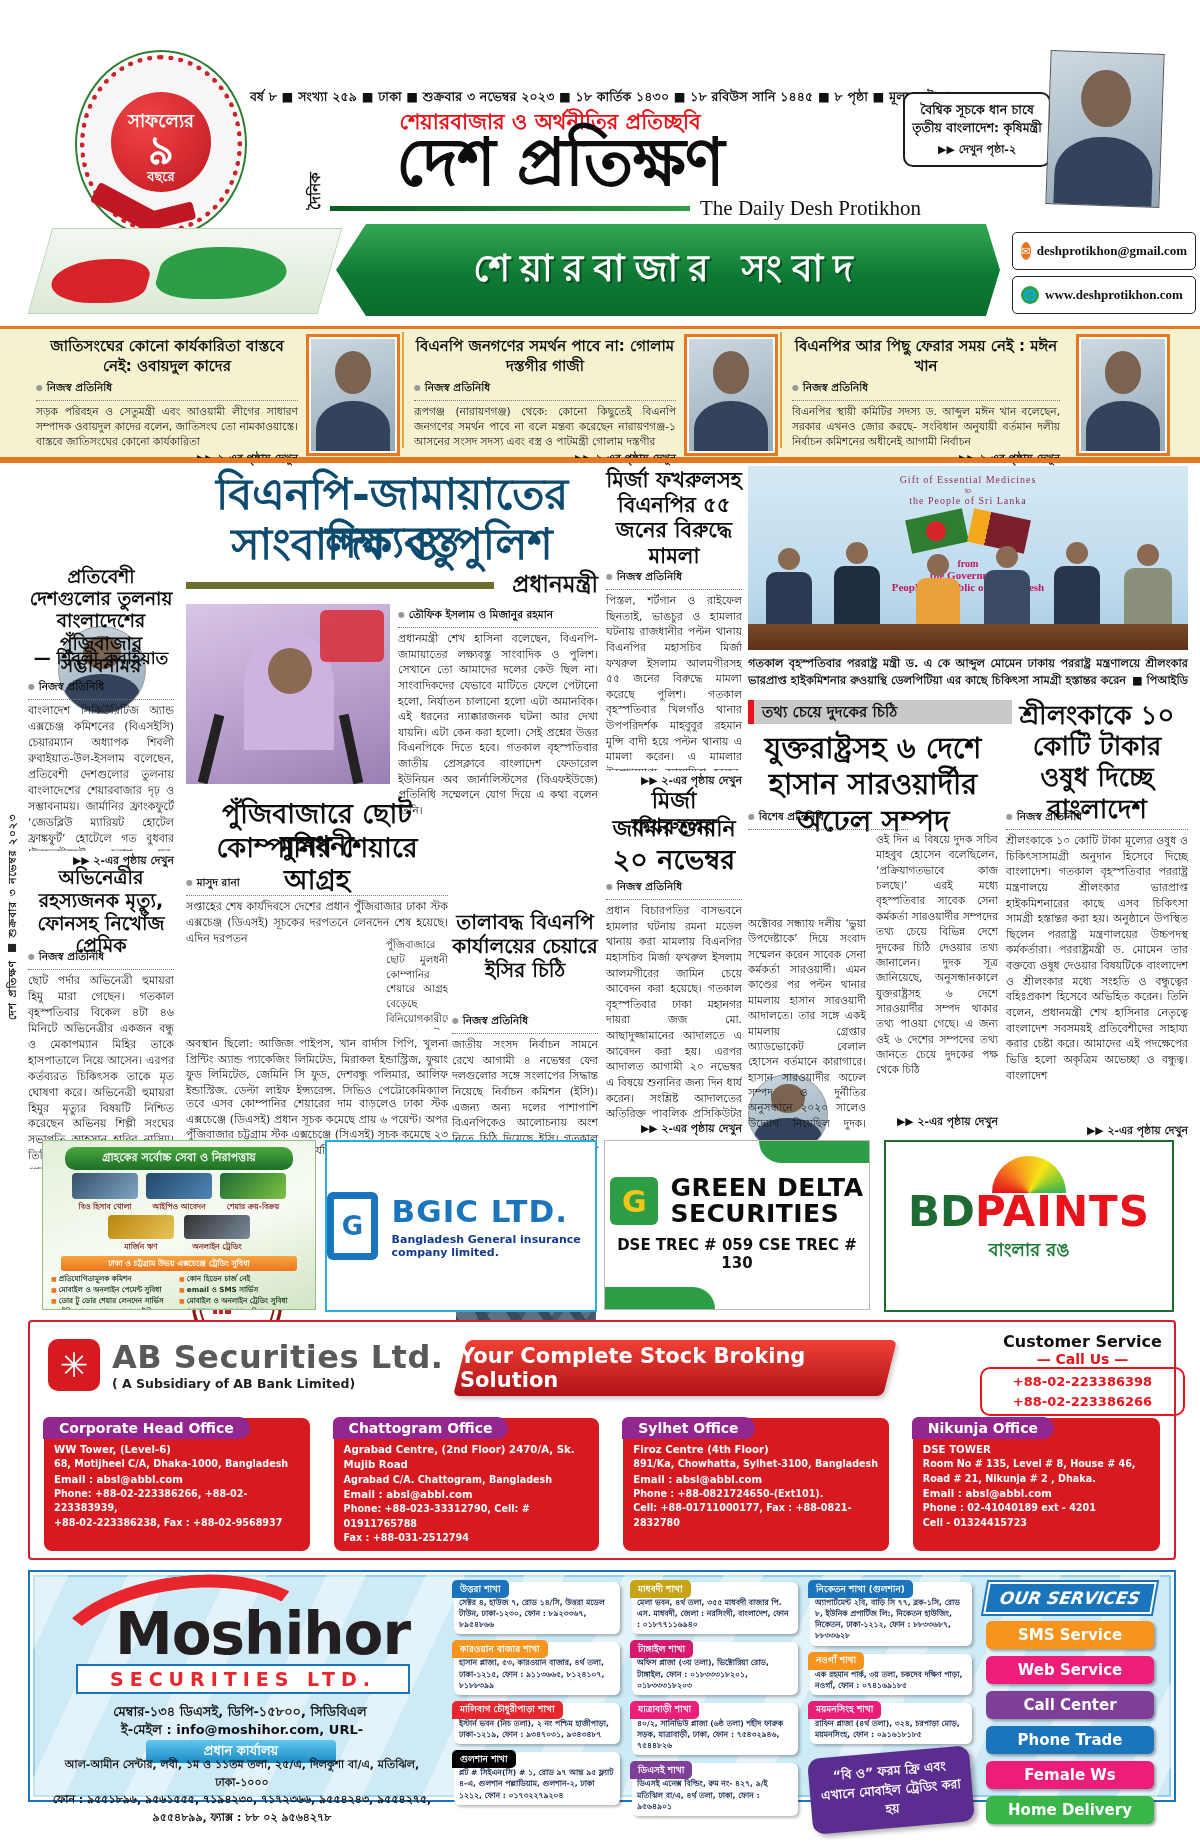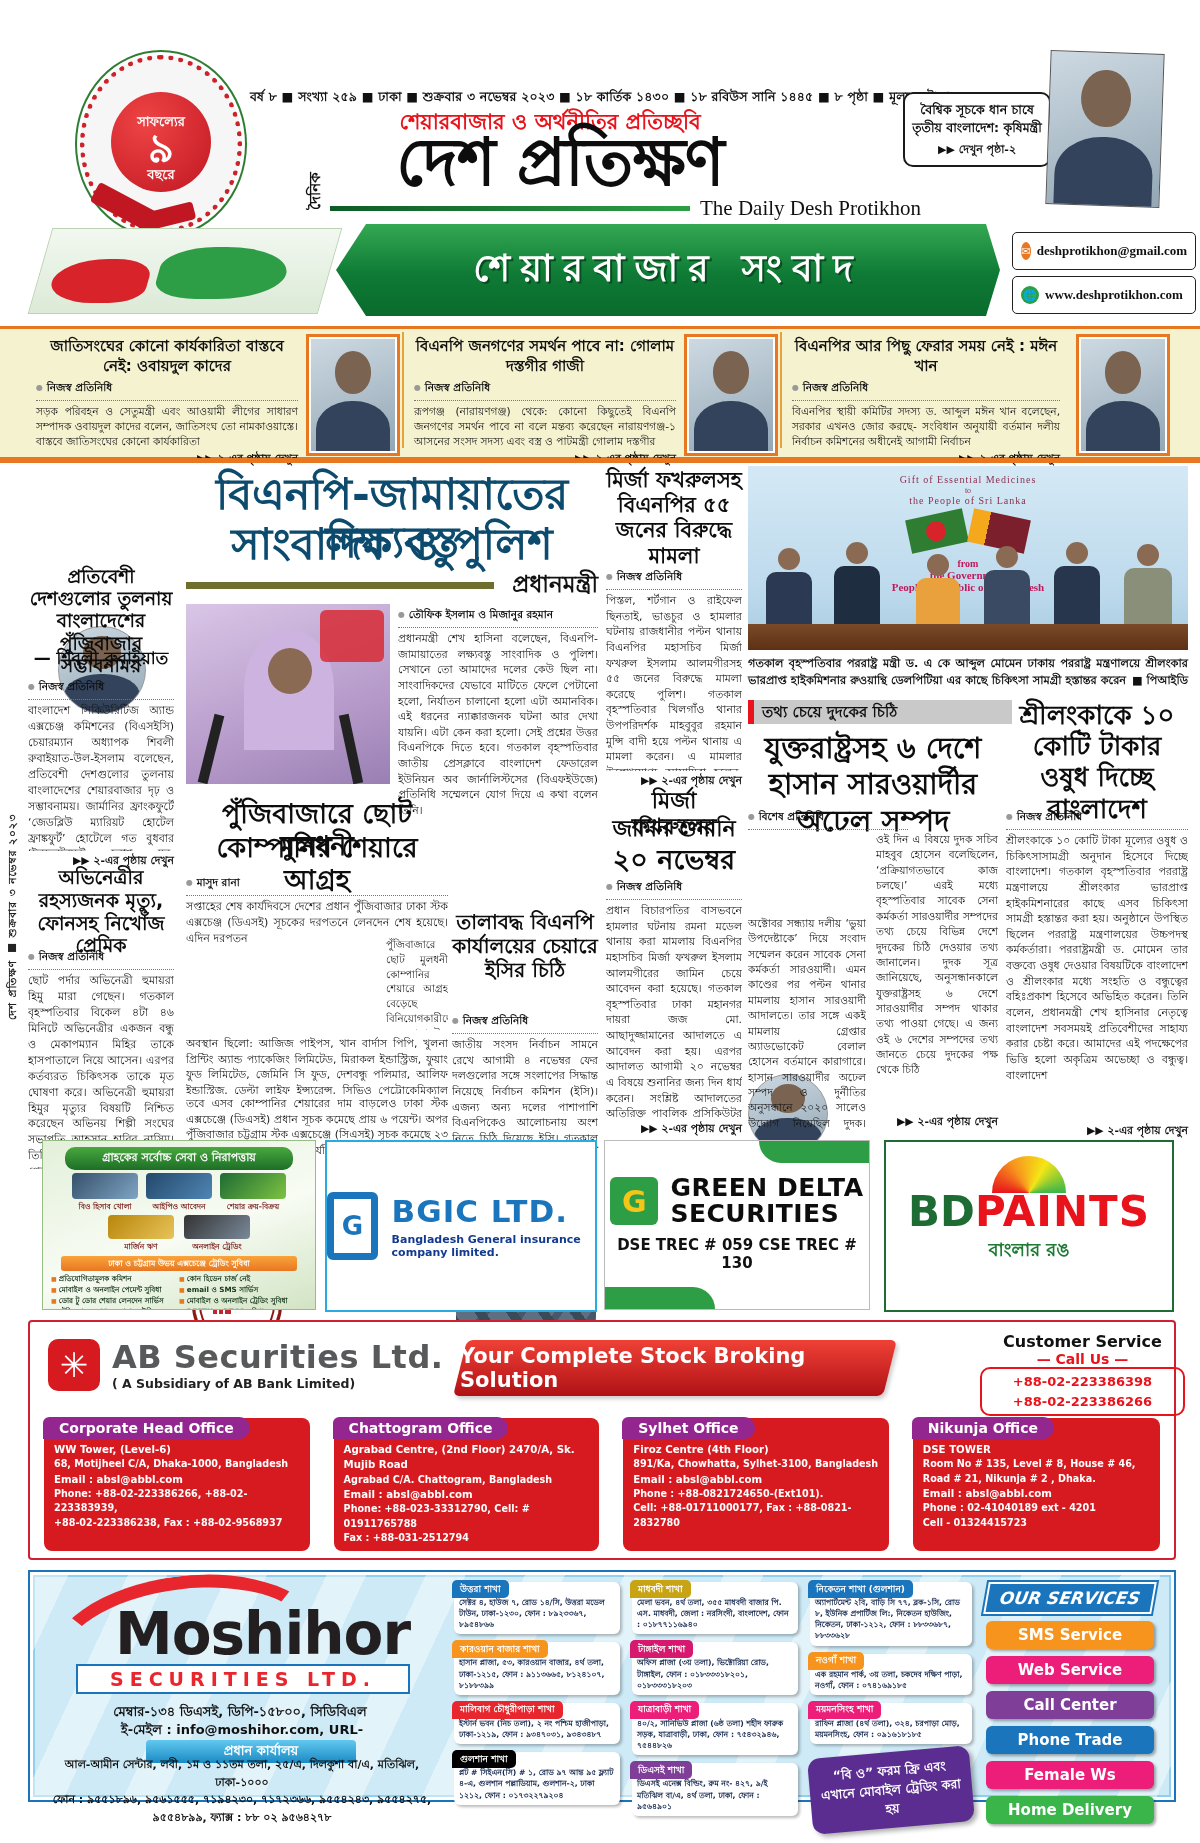--- a/index.html
+++ b/index.html
@@ -143,21 +143,21 @@
 </style>
 </head>
 <body>
 
 <div id="page">
 
   <div class="abs infoline ctr" style="left:0;top:88px;width:1200px;">বর্ষ ৮ ■ সংখ্যা ২৫৯ ■ ঢাকা ■ শুক্রবার ৩ নভেম্বর ২০২৩ ■ ১৮ কার্তিক ১৪৩০ ■ ১৮ রবিউস সানি ১৪৪৫ ■ ৮ পৃষ্ঠা ■ মূল্য ৫ টাকা</div>
 
   <div class="abs badge-outer" style="left:80px;top:55px;width:152px;height:168px;">
     <div class="badge-red" style="left:26px;top:32px;width:100px;height:100px;">
-      <span style="font-size:13px;font-weight:800;margin-top:11px;">সাফল্যের</span>
+      <span style="font-size:18px;font-weight:800;margin-top:11px;">সাফল্যের</span>
       <span style="font-size:40px;font-weight:900;">৯</span>
       <span style="font-size:13px;font-weight:800;">বছরে</span>
     </div>
     <div class="ribbon" style="left:6px;top:136px;width:66px;height:22px;transform:rotate(28deg);"></div>
     <div class="ribbon" style="left:52px;top:148px;width:58px;height:18px;transform:rotate(-14deg);"></div>
   </div>
 
   <div class="abs tagline ctr" style="left:280px;top:106px;width:540px;">শেয়ারবাজার ও অর্থনীতির প্রতিচ্ছবি</div>
   <div class="abs daily-v" style="left:302px;top:140px;height:70px;">দৈনিক</div>
   <div class="abs title-bn ctr" style="left:300px;top:130px;width:520px;">দেশ প্রতিক্ষণ</div>
@@ -471,21 +471,21 @@
     </div>
   </div>
 
   <div class="abs mosh" style="left:28px;top:1570px;width:1144px;height:228px;">
     <div class="mosh-stripes"></div>
     <div class="swoosh" style="left:18px;top:4px;"></div>
     <div class="abs mosh-name" style="left:40px;top:28px;width:340px;text-align:right;"><span>Moshihor</span></div>
     <div class="abs mosh-sec" style="left:46px;top:92px;width:330px;">SECURITIES LTD.</div>
     <div class="abs mosh-line" style="left:30px;top:130px;width:360px;">মেম্বার-১৩৪ ডিএসই, ডিপি-১৫৮০০, সিডিবিএল</div>
     <div class="abs mosh-line" style="left:22px;top:148px;width:380px;">ই-মেইল : info@moshihor.com, URL- www.moshihor.com</div>
-    <div class="abs mosh-pill" style="left:116px;top:168px;width:190px;padding-left:20px;">প্রধান কার্যালয়</div>
+    <div class="abs mosh-pill" style="left:116px;top:168px;width:190px;">প্রধান কার্যালয়</div>
     <div class="abs mosh-adr" style="left:16px;top:184px;width:392px;">
       <div>আল-আমীন সেন্টার, লবী, ১ম ও ১১তম তলা, ২৫/এ, দিলকুশা বা/এ, মতিঝিল, ঢাকা-১০০০</div>
       <div>ফোন : ৯৫৫১৮৯৬, ৯৫৬১৫৫৫, ৭১৯৪২৩০, ৭১৭২৩৬৬, ৯৫৫৪২৪৩, ৯৫৫৪২৭৫,</div>
       <div>৯৫৫৪৮৯৯, ফ্যাক্স : ৮৮ ০২ ৯৫৬৪২৭৮</div>
     </div>
 
     <div class="abs bcol" style="left:424px;top:10px;width:166px;">
       <div class="branch">
           <div class="branch-head" style="background: rgb(27, 117, 188);">উত্তরা শাখা</div>
           <div class="branch-body">সেক্টর ৪, হাউজ ৭, রোড ১৪/সি, উত্তরা মডেল টাউন, ঢাকা-১২৩০, ফোন : ৮৯২৩৩৬৭, ৮৯৫৪৮৬৬</div>

